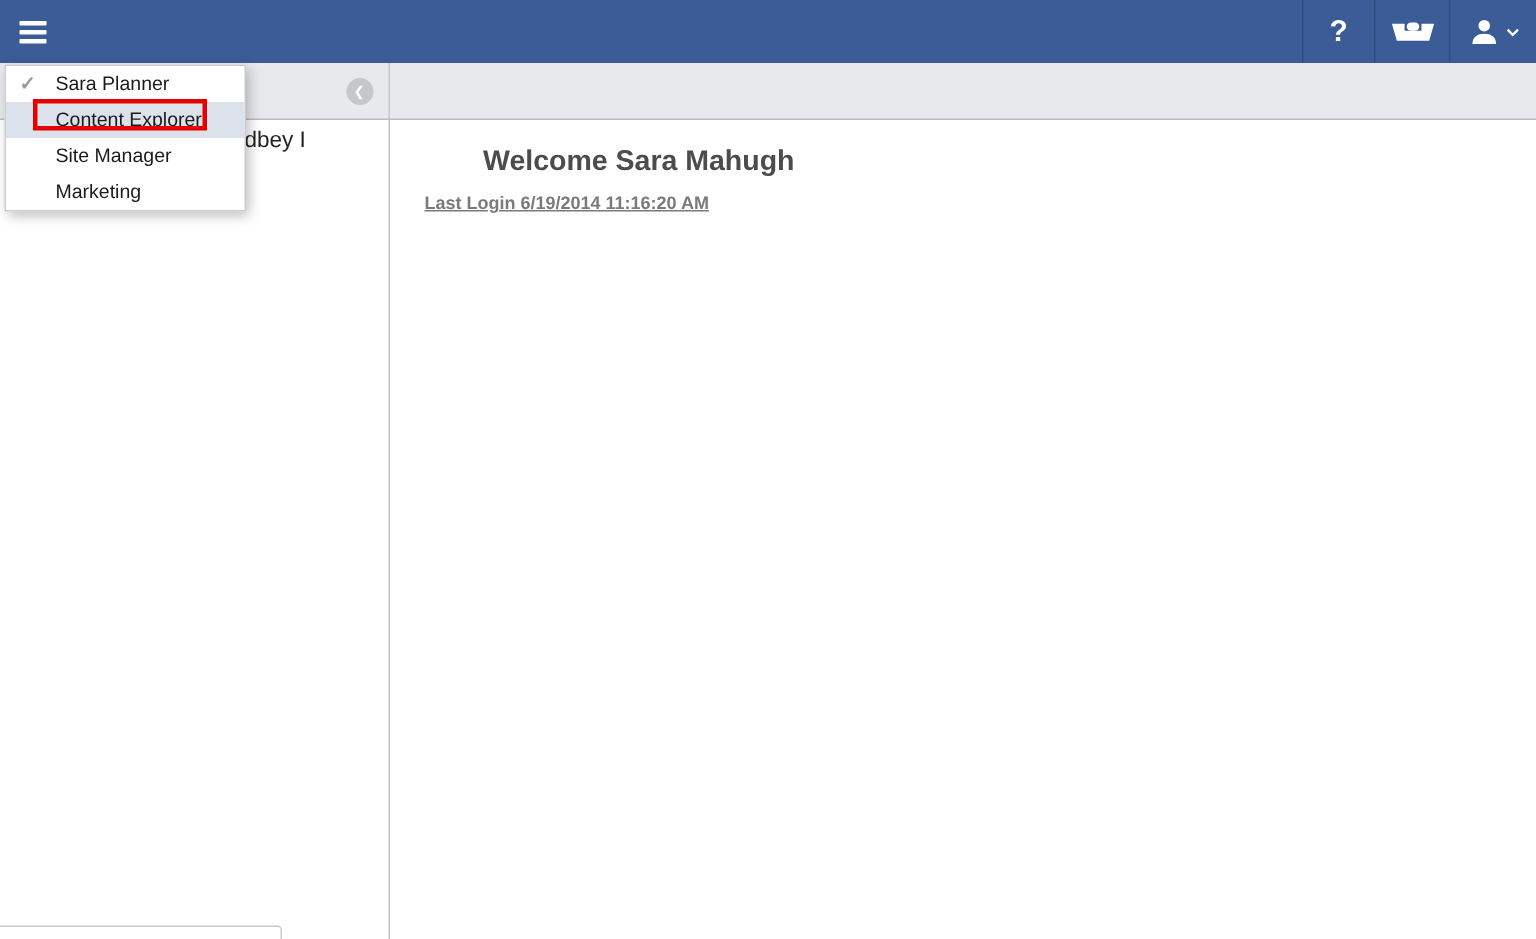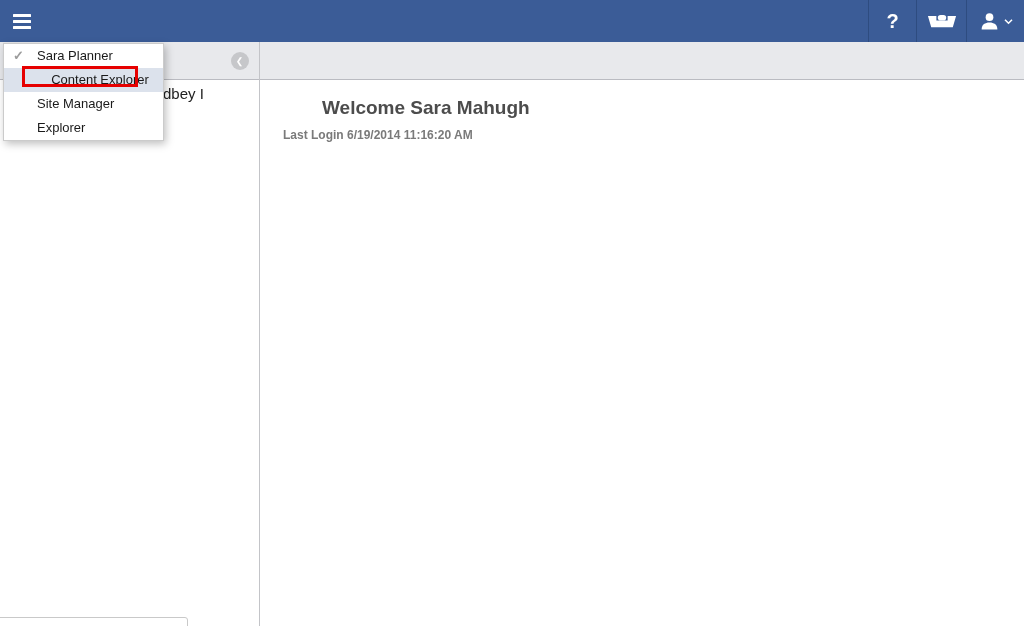--- a/index.html
+++ b/index.html
@@ -40,33 +40,33 @@
   
   .panel-divider { position: absolute; left: 259px; top: 42px; width: 1px; height: 584px; background: #c3c4c8; }
   .sidebar-item-text { position: absolute; left: 163px; top: 85px; font-size: 15px; color: #222222; }
   .bottom-panel {
     position: absolute; left: -2px; top: 617px; width: 190px; height: 40px;
     background: #ffffff; border: 1px solid #c9c9c9; border-radius: 0 3px 0 0;
   }
 
   
   .welcome-heading { position: absolute; left: 282px; top: 97px; font-size: 19px; font-weight: bold; color: #4c4c4c; margin-left: 40px; }
-  .last-login { position: absolute; left: 283px; top: 128px; font-size: 12px; font-weight: bold; color: #7a7a7a; }
+  .last-login { position: absolute; left: 283px; top: 128px; font-size: 12px; font-weight: bold; color: #7a7a7a; text-decoration: underline; }
 
   
   .view-menu {
     position: absolute; left: 3px; top: 43px; width: 161px;
     background: #ffffff; border: 1px solid #cbcbcb;
     box-shadow: 2px 3px 8px rgba(0,0,0,0.25); z-index: 50;
   }
   .menu-item {
     position: relative; height: 24px; line-height: 24px; padding-left: 33px;
     font-size: 13px; color: #1a1a1a; cursor: pointer; white-space: nowrap;
   }
-  .menu-item.highlighted { background: #dce2ec; text-align: center; }
+  .menu-item.highlighted { background: #dce2ec; }
   .menu-check {
     position: absolute; left: 9px; top: 0; width: 20px; text-align: left;
     color: #9c9c9c; font-size: 13px; font-weight: bold;
   }
 
   
   .annotation-box {
     position: absolute; left: 22px; top: 66px; width: 116px; height: 21px;
     border: 3px solid #e60000; z-index: 60; pointer-events: none;
   }
@@ -129,17 +129,17 @@
     <span class="menu-check">✓</span>
     <span>Sara Planner</span>
   </div>
   <div class="menu-item highlighted">
     <span>Content Explorer</span>
   </div>
   <div class="menu-item">
     <span>Site Manager</span>
   </div>
   <div class="menu-item">
-    <span>Explorer</span>
+    <span>Marketing</span>
   </div>
 </div>
 
 <div class="annotation-box"></div>
 
 </body></html>

